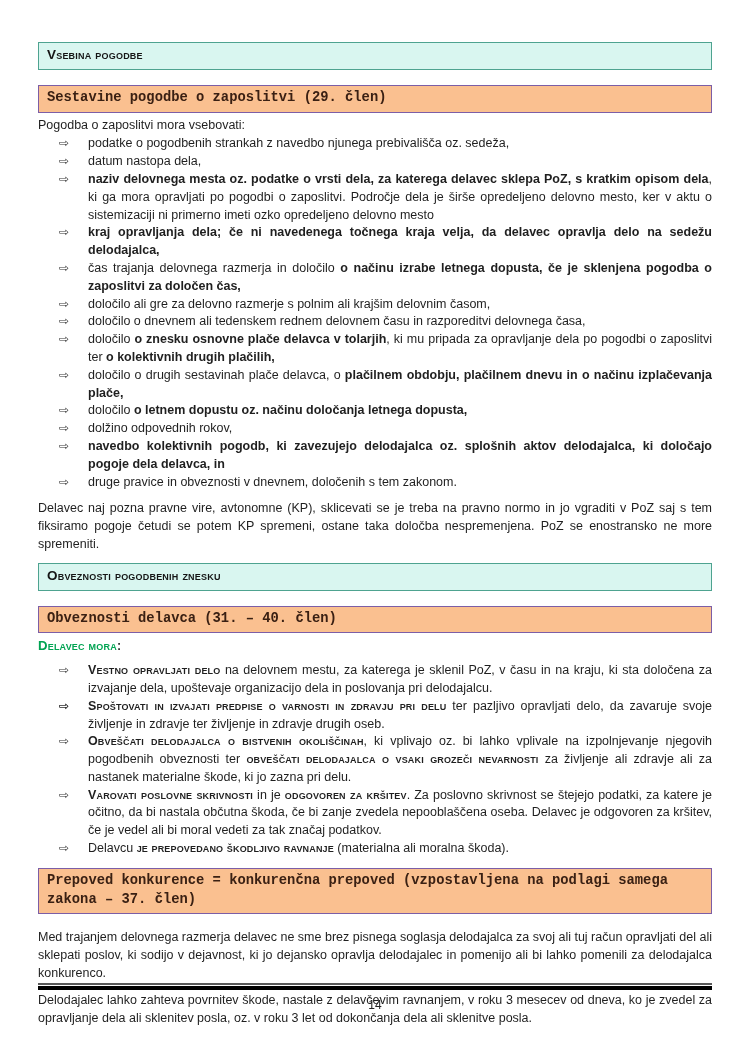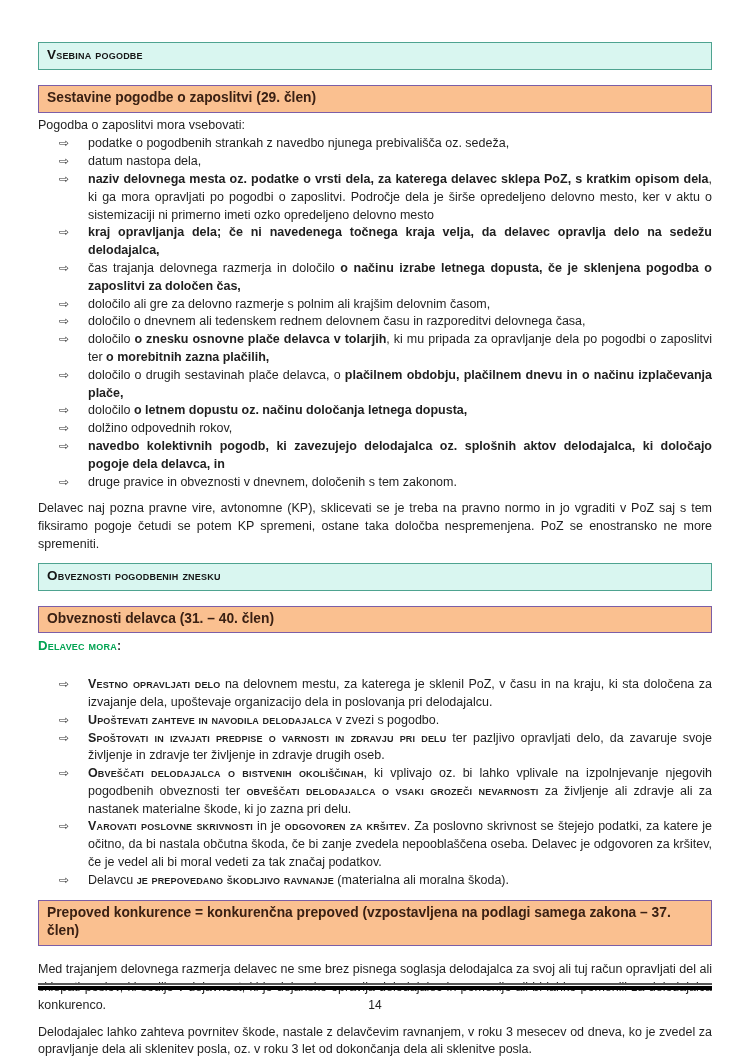--- a/index.html
+++ b/index.html
@@ -22,36 +22,37 @@
     margin-bottom:15px;
   }
   .banner .sc-title{
     font-weight:bold; font-variant:small-caps; font-size:13.5px; color:#151515; letter-spacing:.2px;
   }
   .heading{
     background:var(--heading-bg);
     border:1.5px solid var(--heading-border);
     padding:3px 12px 4px 8px;
     margin-bottom:4px;
+    font-family:Liberation Mono, monospace;
   }
   .heading span{
     font-weight:bold; font-size:13.8px; color:var(--heading-text);
   }
   .para{text-align:justify; margin:2px 0 6px 0;}
   .intro{margin:2px 0 1px 0;}
   .arrow-list{margin:0 0 5px 0;}
   .list-item{position:relative; padding-left:50px; text-align:justify;}
   .arrow{
     position:absolute; left:21px; top:0;
     font-family:"DejaVu Sans", sans-serif;
     font-size:12px; color:var(--arrow);
   }
   .b{font-weight:bold;}
   .sc{font-weight:bold; font-variant:small-caps; letter-spacing:.15px;}
-  .green-line{margin:0 0 20px 0;}
+  .green-line{margin:0 0 6px 0;}
   .green-line .label{color:var(--green-label); font-variant:small-caps; font-weight:bold; font-size:13.2px; letter-spacing:.2px;}
   .green-line .colon{color:#333; font-weight:bold;}
   .mt{margin-top:9px;}
   .heading-gap{margin-top:10px; margin-bottom:15px;}
   .footer{position:absolute; left:38px; right:38px; top:983px;}
   .rule-thin{height:2px; background:#595959;}
   .rule-gap{height:1px; background:#ffffff;}
   .rule-thick{height:4px; background:var(--rule);}
   .page-number{text-align:center; font-size:12px; color:#222; margin-top:9px; line-height:12px;}
 </style>
@@ -71,21 +72,21 @@
   <p class="para intro">Pogodba o zaposlitvi mora vsebovati:</p>
 
   <div class="arrow-list">
       <div class="list-item"><span class="arrow">⇨</span><span class="item-text"><span>podatke o pogodbenih strankah z navedbo njunega prebivališča oz. sedeža,</span></span></div>
       <div class="list-item"><span class="arrow">⇨</span><span class="item-text"><span>datum nastopa dela,</span></span></div>
       <div class="list-item"><span class="arrow">⇨</span><span class="item-text"><span class="b">naziv delovnega mesta oz. podatke o vrsti dela, za katerega delavec sklepa PoZ, s kratkim opisom dela</span><span>, ki ga mora opravljati po pogodbi o zaposlitvi. Področje dela je širše opredeljeno delovno mesto, ker v aktu o sistemizaciji ni primerno imeti ozko opredeljeno delovno mesto</span></span></div>
       <div class="list-item"><span class="arrow">⇨</span><span class="item-text"><span class="b">kraj opravljanja dela; če ni navedenega točnega kraja velja, da delavec opravlja delo na sedežu delodajalca,</span></span></div>
       <div class="list-item"><span class="arrow">⇨</span><span class="item-text"><span>čas trajanja delovnega razmerja in določilo </span><span class="b">o načinu izrabe letnega dopusta, če je sklenjena pogodba o zaposlitvi za določen čas,</span></span></div>
       <div class="list-item"><span class="arrow">⇨</span><span class="item-text"><span>določilo ali gre za delovno razmerje s polnim ali krajšim delovnim časom,</span></span></div>
       <div class="list-item"><span class="arrow">⇨</span><span class="item-text"><span>določilo o dnevnem ali tedenskem rednem delovnem času in razporeditvi delovnega časa,</span></span></div>
-      <div class="list-item"><span class="arrow">⇨</span><span class="item-text"><span>določilo </span><span class="b">o znesku osnovne plače delavca v tolarjih</span><span>, ki mu pripada za opravljanje dela po pogodbi o zaposlitvi ter </span><span class="b">o morebitnih zazna plačilih,</span></span></div>
+      <div class="list-item"><span class="arrow">⇨</span><span class="item-text"><span>določilo </span><span class="b">o znesku osnovne plače delavca v tolarjih</span><span>, ki mu pripada za opravljanje dela po pogodbi o zaposlitvi ter </span><span class="b">o kolektivnih drugih plačilih,</span></span></div>
       <div class="list-item"><span class="arrow">⇨</span><span class="item-text"><span>določilo o drugih sestavinah plače delavca, o </span><span class="b">plačilnem obdobju, plačilnem dnevu in o načinu izplačevanja plače,</span></span></div>
       <div class="list-item"><span class="arrow">⇨</span><span class="item-text"><span>določilo </span><span class="b">o letnem dopustu oz. načinu določanja letnega dopusta,</span></span></div>
       <div class="list-item"><span class="arrow">⇨</span><span class="item-text"><span>dolžino odpovednih rokov,</span></span></div>
       <div class="list-item"><span class="arrow">⇨</span><span class="item-text"><span class="b">navedbo kolektivnih pogodb, ki zavezujejo delodajalca oz. splošnih aktov delodajalca, ki določajo pogoje dela delavca, in</span></span></div>
       <div class="list-item"><span class="arrow">⇨</span><span class="item-text"><span>druge pravice in obveznosti v dnevnem, določenih s tem zakonom.</span></span></div>
     </div>
 
   <p class="para mt">Delavec naj pozna pravne vire, avtonomne (KP), sklicevati se je treba na pravno normo in jo vgraditi v PoZ saj s tem fiksiramo pogoje četudi se potem KP spremeni, ostane taka določba nespremenjena. PoZ se enostransko ne more spremeniti.</p>
 
   <div class="banner mt">
@@ -95,21 +96,21 @@
   <div class="heading">
     <span>Obveznosti delavca (31. – 40. člen)</span>
   </div>
 
   <p class="green-line">
     <span class="label">Delavec mora</span><span class="colon">:</span>
   </p>
 
   <div class="arrow-list">
       <div class="list-item"><span class="arrow">⇨</span><span class="item-text"><span class="sc">Vestno opravljati delo</span><span> na delovnem mestu, za katerega je sklenil PoZ, v času in na kraju, ki sta določena za izvajanje dela, upoštevaje organizacijo dela in poslovanja pri delodajalcu.</span></span></div>
-      <div class="list-item"><span class="arrow">⇨</span><span class="item-text"><span class="sc">Upoštevati zahteve in navodila delodajalca</span><span> v zvezi s pogodbo.</span></span></div>
+      <div class="list-item"><span class="arrow">⇨</span></div>
       <div class="list-item"><span class="arrow">⇨</span><span class="item-text"><span class="sc">Spoštovati in izvajati predpise o varnosti in zdravju pri delu</span><span> ter pazljivo opravljati delo, da zavaruje svoje življenje in zdravje ter življenje in zdravje drugih oseb.</span></span></div>
       <div class="list-item"><span class="arrow">⇨</span><span class="item-text"><span class="sc">Obveščati delodajalca o bistvenih okoliščinah</span><span>, ki vplivajo oz. bi lahko vplivale na izpolnjevanje njegovih pogodbenih obveznosti ter </span><span class="sc">obveščati delodajalca o vsaki grozeči nevarnosti</span><span> za življenje ali zdravje ali za nastanek materialne škode, ki jo zazna pri delu.</span></span></div>
       <div class="list-item"><span class="arrow">⇨</span><span class="item-text"><span class="sc">Varovati poslovne skrivnosti</span><span> in je </span><span class="sc">odgovoren za kršitev</span><span>. Za poslovno skrivnost se štejejo podatki, za katere je očitno, da bi nastala občutna škoda, če bi zanje zvedela nepooblaščena oseba. Delavec je odgovoren za kršitev, če je vedel ali bi moral vedeti za tak značaj podatkov.</span></span></div>
       <div class="list-item"><span class="arrow">⇨</span><span class="item-text"><span>Delavcu </span><span class="sc">je prepovedano škodljivo ravnanje</span><span> (materialna ali moralna škoda).</span></span></div>
     </div>
 
   <div class="heading heading-gap">
     <span>Prepoved konkurence = konkurenčna prepoved (vzpostavljena na podlagi samega zakona – 37. člen)</span>
   </div>
 

